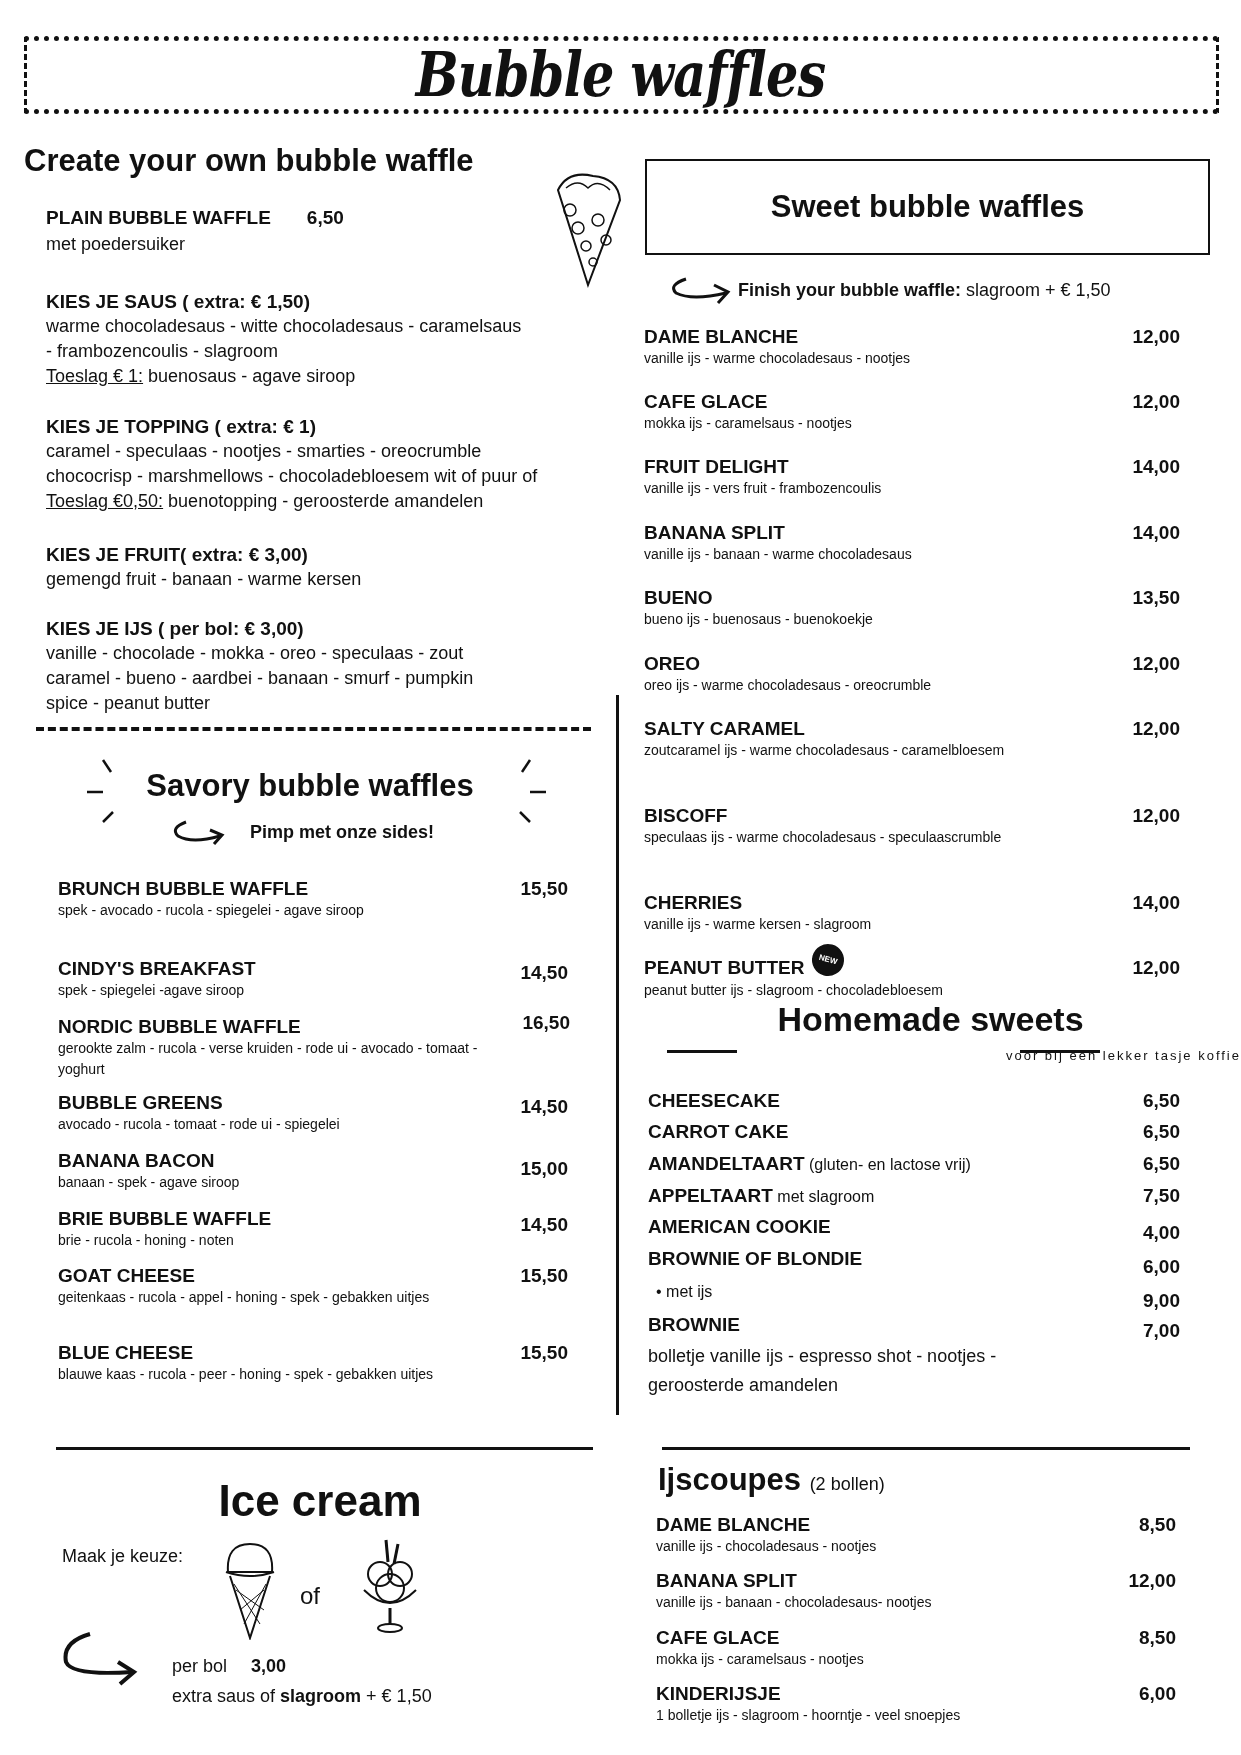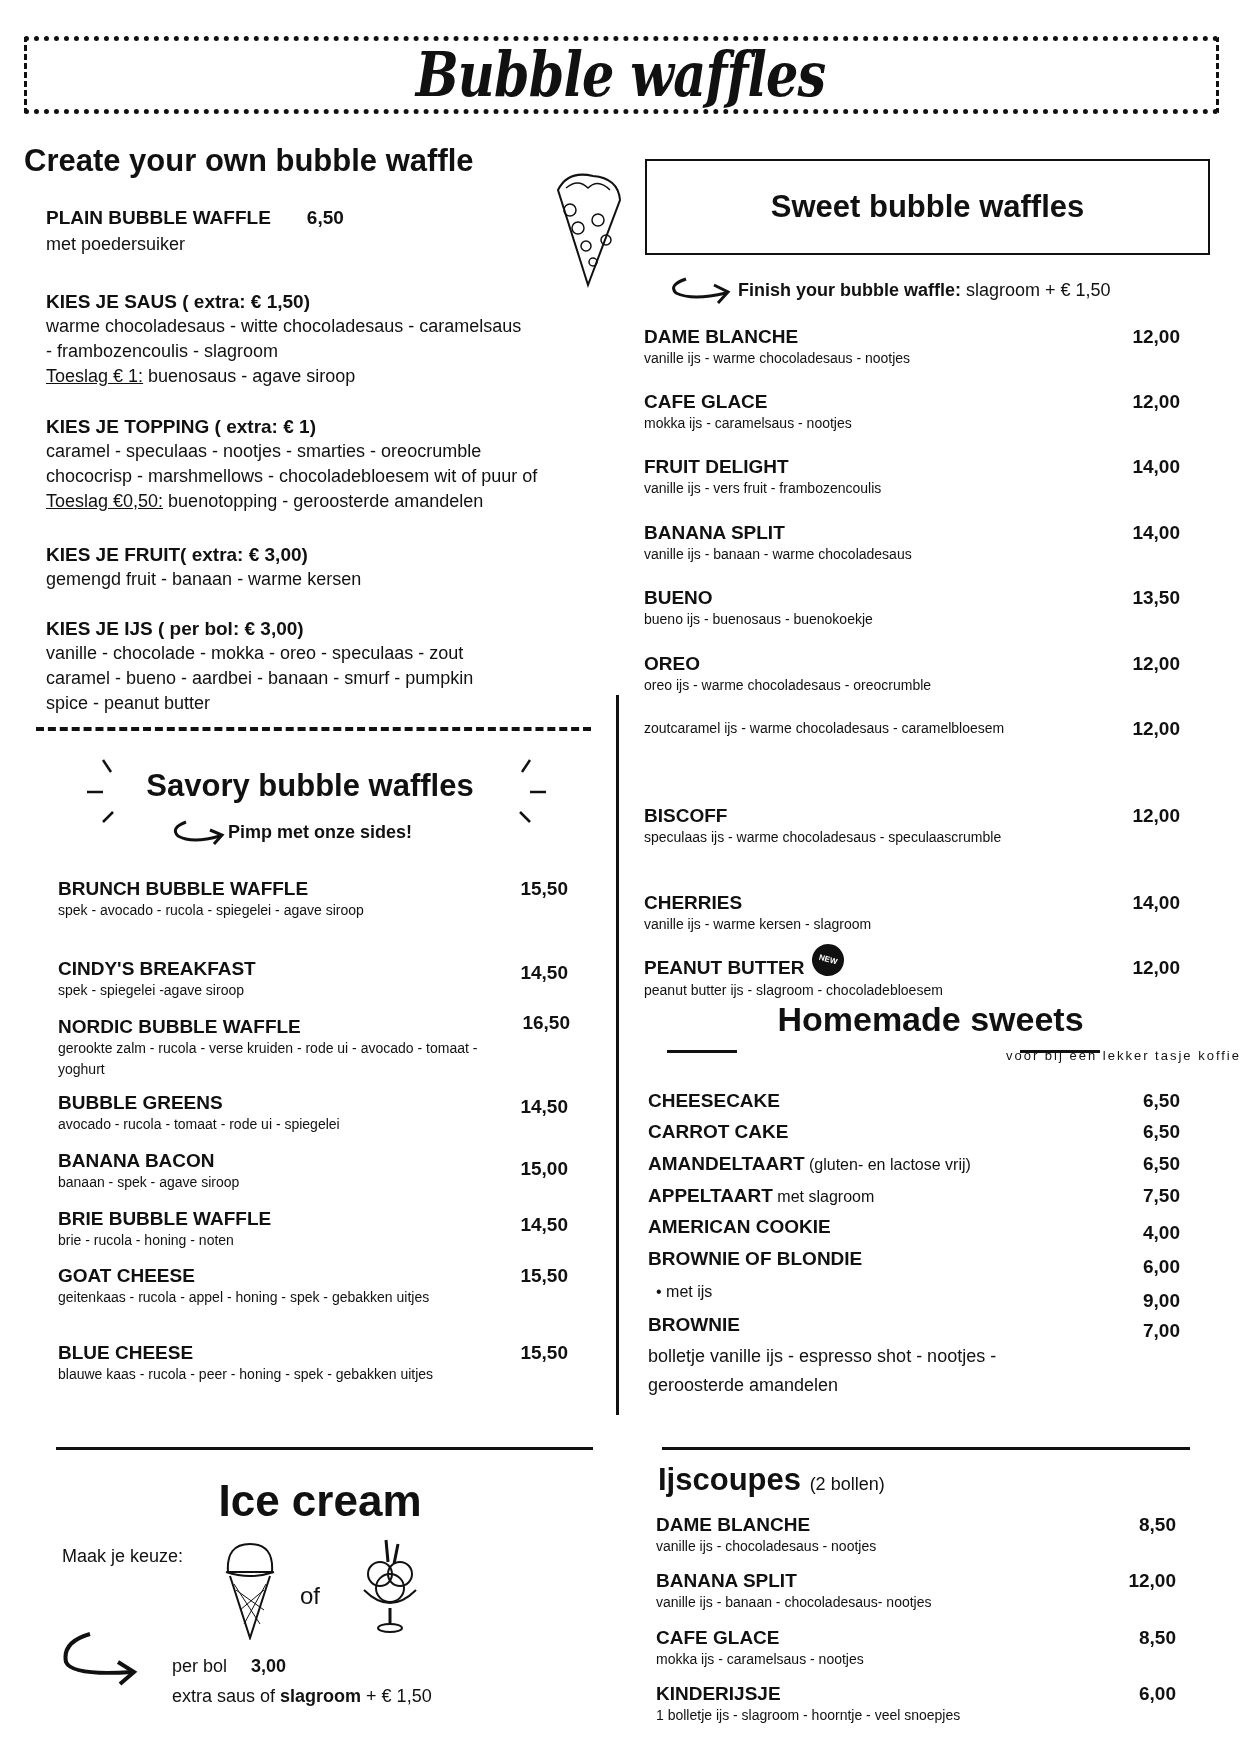--- a/index.html
+++ b/index.html
@@ -27,21 +27,21 @@
   .item .nm { font-weight: bold; font-size: 19px; line-height: 22px; }
   .item .ds { font-size: 14px; line-height: 21px; }
   .item .pr { font-weight: bold; font-size: 19px; line-height: 22px; text-align: right; }
 
   
   .vdiv { left: 616px; top: 695px; width: 3px; height: 720px; background: #111; }
   .dashed-sep { left: 36px; top: 727px; width: 555px; border-top: 4px dashed #111; }
 
   
   .savory-title { left: 0; width: 620px; top: 768px; text-align: center; font-weight: bold; font-size: 31px; }
-  .pimp { left: 170px; top: 818px; font-weight: bold; font-size: 18px; display: flex; align-items: center; gap: 2px; text-align: center; }
+  .pimp { left: 170px; top: 818px; font-weight: bold; font-size: 18px; display: flex; align-items: center; gap: 24px; text-align: center; }
 
   
   .homemade-title { left: 620px; width: 621px; top: 1000px; text-align: center; font-weight: bold; font-size: 34px; }
   .homemade-sub { left: 620px; width: 621px; top: 1048px; text-align: right; font-size: 13px; letter-spacing: 2px; }
   .hm-line { height: 3px; background: #111; }
   .sweet-row { position: absolute; left: 648px; width: 532px; display: flex; justify-content: space-between; align-items: baseline; }
   .sweet-row .nm { font-weight: bold; font-size: 19px; }
   .sweet-row .nm .small { font-weight: normal; font-size: 16px; }
   .sweet-row .pr { font-weight: bold; font-size: 19px; }
 
@@ -230,20 +230,21 @@
   </div>
 <div class="item" style="left:644px;top:653px;width:536px;">
     <div class="left">
       <div class="nm">OREO</div>
       <div class="ds">oreo ijs - warme chocoladesaus - oreocrumble</div>
     </div>
     <div class="pr">12,00</div>
   </div>
 <div class="item" style="left:644px;top:718px;width:536px;">
     <div class="left">
+      <div class="nm">SALTY CARAMEL</div>
       <div class="ds" style="width:380px">zoutcaramel ijs - warme chocoladesaus - caramelbloesem</div>
     </div>
     <div class="pr">12,00</div>
   </div>
 <div class="item" style="left:644px;top:805px;width:536px;">
     <div class="left">
       <div class="nm">BISCOFF</div>
       <div class="ds" style="width:360px">speculaas ijs - warme chocoladesaus - speculaascrumble</div>
     </div>
     <div class="pr">12,00</div>

